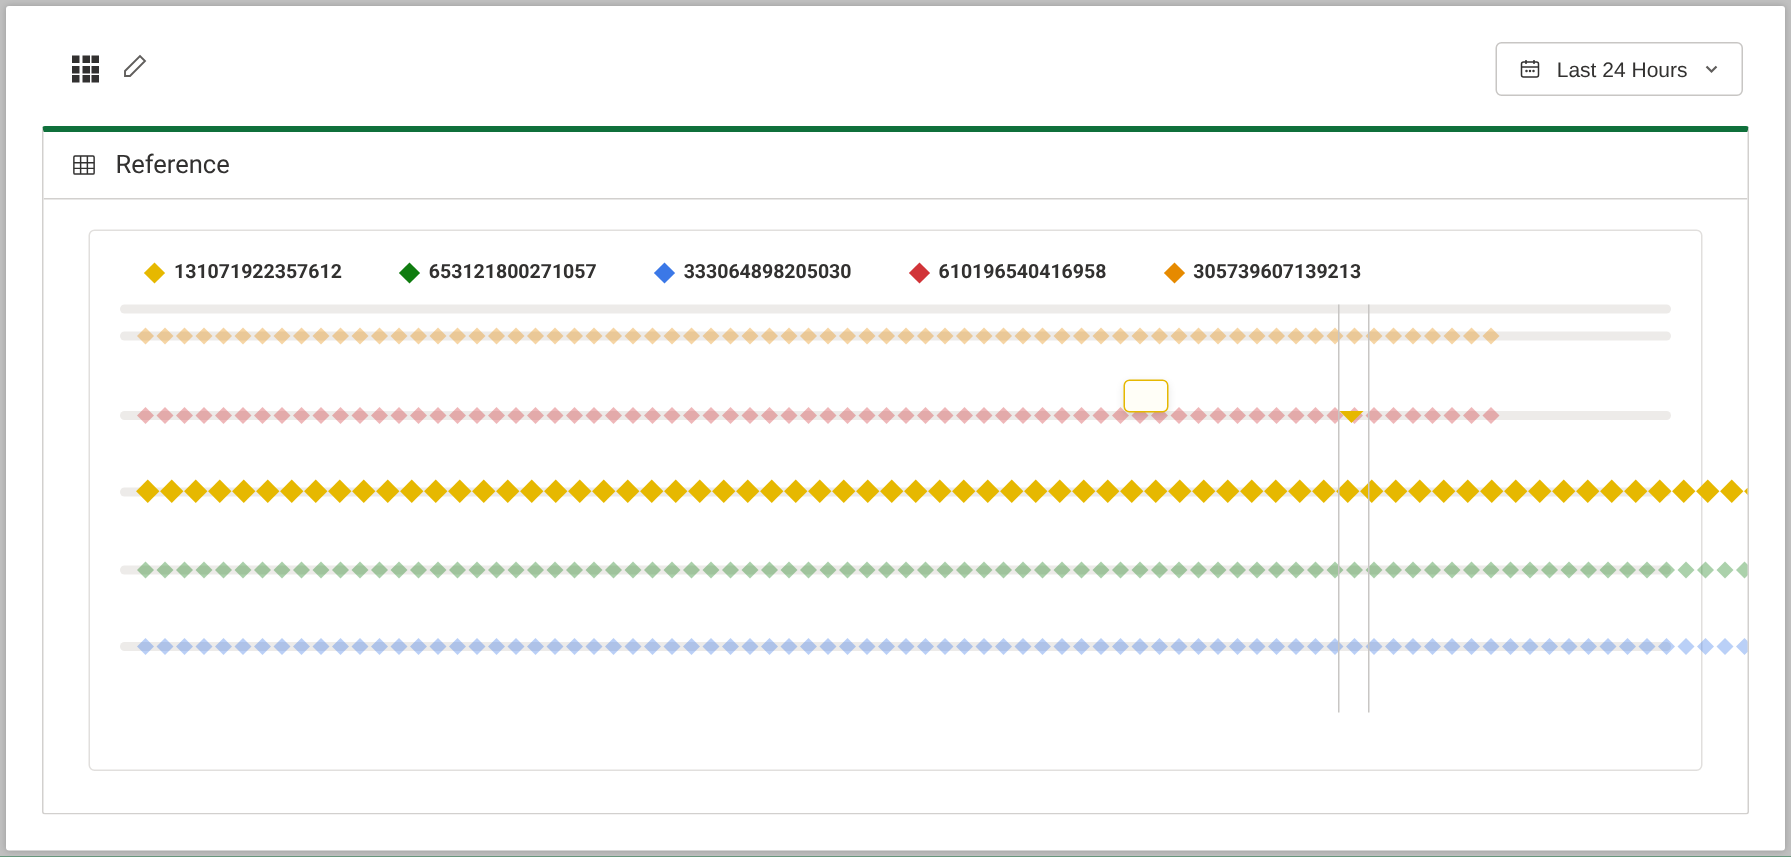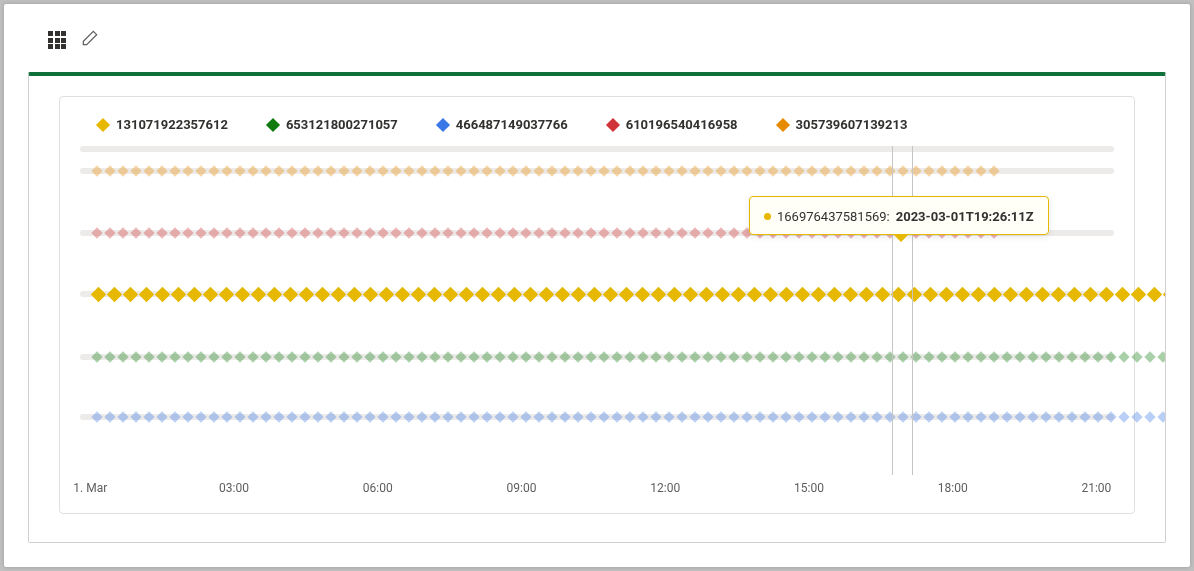--- a/index.html
+++ b/index.html
@@ -292,38 +292,69 @@
           <span></span>
           <span></span>
       </div>
       <span class="edit-icon">
         <svg viewBox="0 0 24 24">
             <path d="M4 20h4L20 8l-4-4L4 16v4z"></path>
           </svg>
       </span>
     </div>
     <div class="header-controls">
+      <button class="dropdown-btn">
+        <span class="calendar-icon">
+          <svg viewBox="0 0 24 24">
+            <rect x="3.5" y="5" width="17" height="15" rx="2"></rect>
+            <line x1="3.5" y1="10" x2="20.5" y2="10"></line>
+            <line x1="8" y1="3" x2="8" y2="7"></line>
+            <line x1="16" y1="3" x2="16" y2="7"></line>
+            <circle cx="8.5" cy="14" r="0.5" fill="#323130"></circle>
+            <circle cx="12" cy="14" r="0.5" fill="#323130"></circle>
+            <circle cx="15.5" cy="14" r="0.5" fill="#323130"></circle>
+          </svg>
+        </span>
+        <span>Last 24 Hours</span>
+        <span class="chev">
+          <svg viewBox="0 0 12 12">
+              <polyline points="2 4 6 8 10 4"></polyline>
+            </svg>
+        </span>
+      </button>
     </div>
   </div>
 
   <div class="panel">
+    <div class="panel-header">
+      <span class="panel-header-icon">
+        <svg viewBox="0 0 24 24">
+          <rect x="3" y="4" width="18" height="16" rx="1"></rect>
+          <line x1="3" y1="10" x2="21" y2="10"></line>
+          <line x1="3" y1="15" x2="21" y2="15"></line>
+          <line x1="9" y1="4" x2="9" y2="20"></line>
+          <line x1="15" y1="4" x2="15" y2="20"></line>
+        </svg>
+      </span>
+      <div class="panel-title">Reference</div>
+    </div>
     <div class="panel-body">
       <div class="chart-card">
         <div class="legend" id="legend">
             <div class="legend-item">
               <span class="diamond" style="background: rgb(230, 184, 0);"></span>
               <span>131071922357612</span>
             </div>
             <div class="legend-item">
               <span class="diamond" style="background: rgb(16, 124, 16);"></span>
               <span>653121800271057</span>
             </div>
             <div class="legend-item">
               <span class="diamond" style="background: rgb(59, 120, 231);"></span>
-              <span>466487149037766</span>
+              <span>333064898205030</span>
             </div>
             <div class="legend-item">
               <span class="diamond" style="background: rgb(209, 52, 56);"></span>
               <span>610196540416958</span>
             </div>
             <div class="legend-item">
               <span class="diamond" style="background: rgb(230, 138, 0);"></span>
               <span>305739607139213</span>
             </div>
           </div>
@@ -723,35 +754,20 @@
                 <span class="pt" style="background: rgb(230, 138, 0);"></span>
                 <span class="pt" style="background: rgb(230, 138, 0);"></span>
                 <span class="pt" style="background: rgb(230, 138, 0);"></span>
                 <span class="pt" style="background: rgb(230, 138, 0);"></span>
                 <span class="pt" style="background: rgb(230, 138, 0);"></span>
                 <span class="pt" style="background: rgb(230, 138, 0);"></span>
               </div>
             </div>
             <div class="vline" style="left: 78.5%;"></div>
             <div class="vline" style="left: 80.5%;"></div>
-            <div class="axis-labels">
-              <span class="axis-tick" style="left: 1%;">1. Mar</span>
-              <span class="axis-tick" style="left: 14.9%;">03:00</span>
-              <span class="axis-tick" style="left: 28.8%;">06:00</span>
-              <span class="axis-tick" style="left: 42.7%;">09:00</span>
-              <span class="axis-tick" style="left: 56.6%;">12:00</span>
-              <span class="axis-tick" style="left: 70.5%;">15:00</span>
-              <span class="axis-tick" style="left: 84.4%;">18:00</span>
-              <span class="axis-tick" style="left: 98.3%;">21:00</span>
-            </div>
             <div class="tooltip" style="left: 64.7%; top: 50px;">
-              <div class="tooltip-line2">
-                <span class="tooltip-dot" style="background: rgb(230, 184, 0);"></span>
-                <span>166976437581569: </span>
-                <span class="tooltip-val">2023-03-01T19:26:11Z</span>
-              </div>
             </div>
           </div>
       </div>
     </div>
   </div>
 
 </div>
 
 </body></html>

